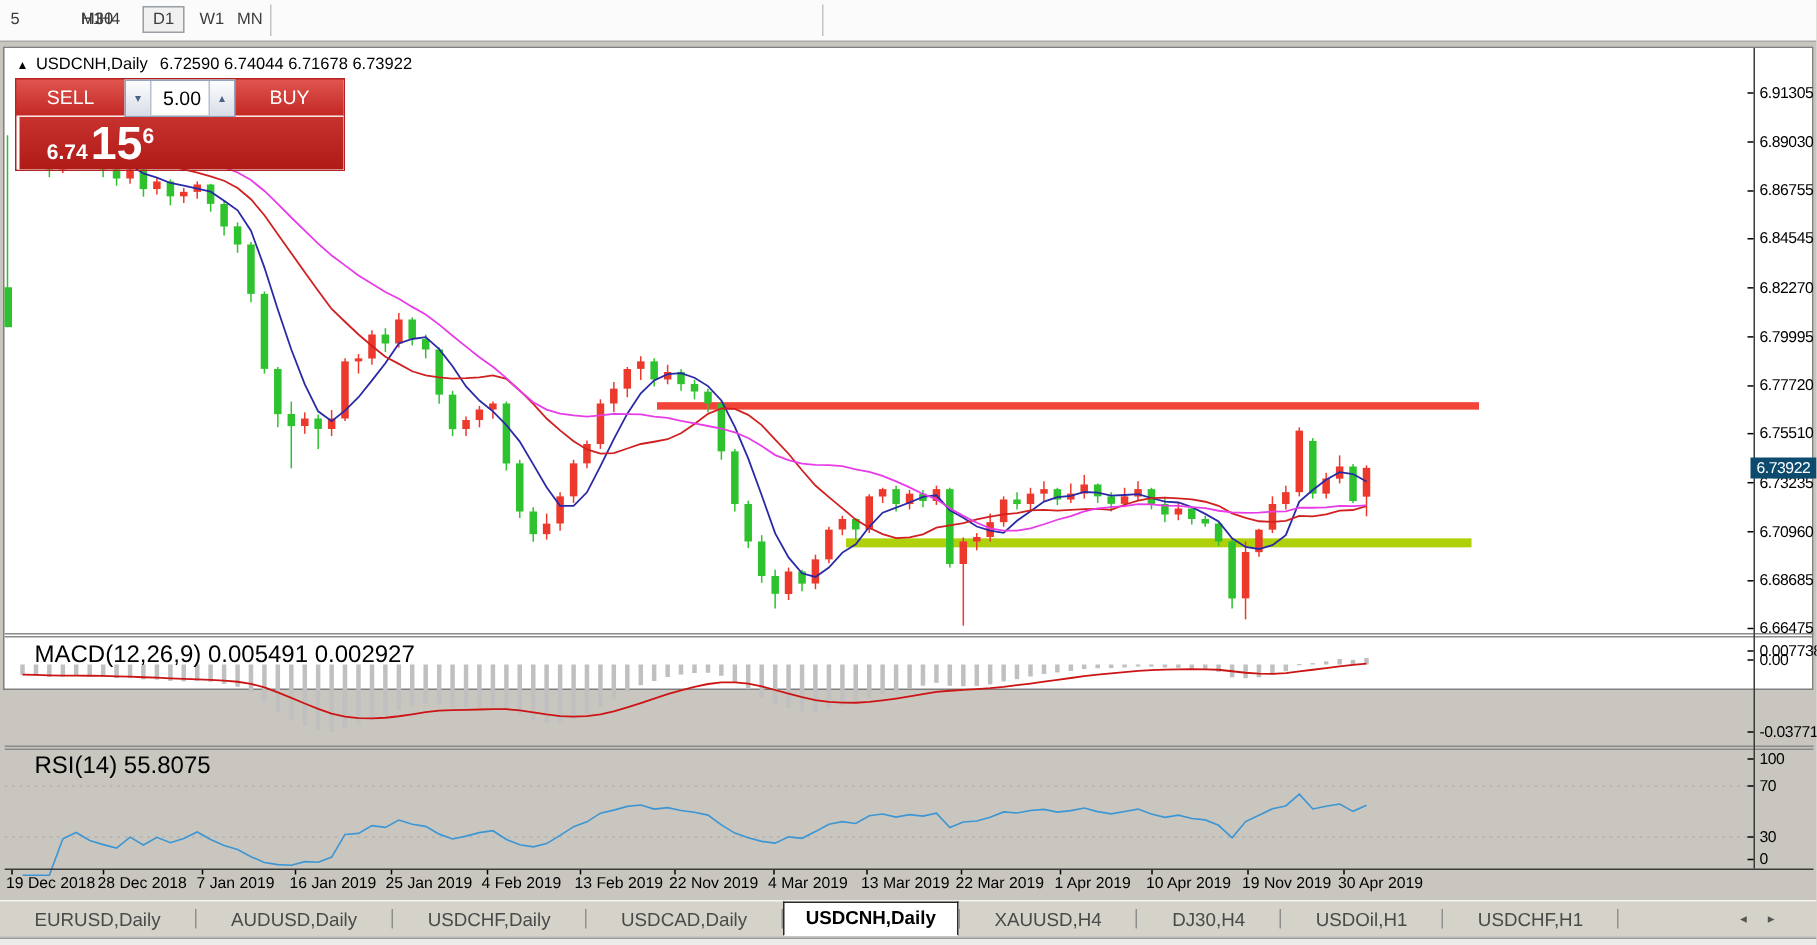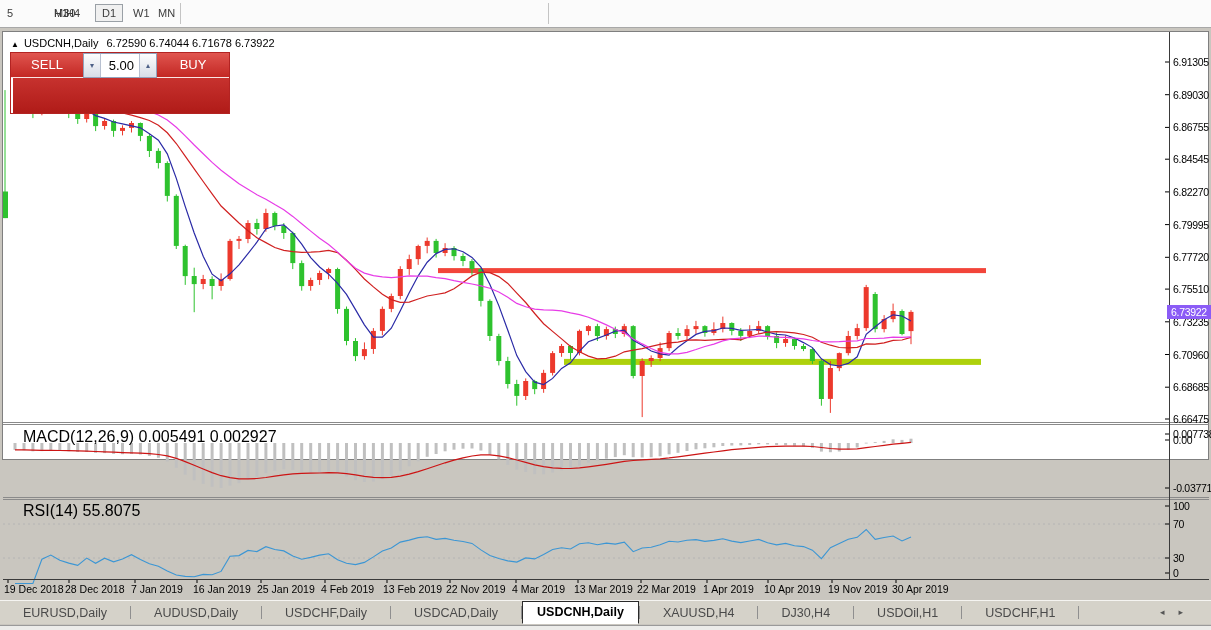--- a/index.html
+++ b/index.html
@@ -22,21 +22,21 @@
   .chart-title { position:absolute; left:8px; top:5px; font-size:11px; color:#000;
     white-space:nowrap; z-index:5; }
   .chart-title .arrow { font-size:8px; margin-right:5px; }
   .chart-title .ttl { font-weight:normal; margin-right:8px; }
 
   .ind-label { position:absolute; left:20px; font-size:16px; color:#000; z-index:4; white-space:nowrap;text-align:right; }
 
   .axlab { position:absolute; font-size:10.5px; color:#000; letter-spacing:-0.3px;
     white-space:nowrap; z-index:3; }
   .datelab { position:absolute; font-size:10.5px; color:#000; top:551px; white-space:nowrap; }
-  .price-tag { position:absolute; left:1164px; width:44px; height:14px; background:#8b5cf6;
+  .price-tag { position:absolute; left:1164px; width:44px; height:14px; background:#0c4a6e;
     color:#fff; font-size:10.5px; letter-spacing:-0.3px; padding-left:4px; line-height:14px; z-index:6; }
 
   
   .trade-panel { position:absolute; left:8px; top:21px; width:218px; z-index:10;
     background:linear-gradient(#d7423e,#b01b18); box-shadow:0 0 0 1px #b32322; }
   .tp-row1 { display:flex; height:25px; }
   .tp-btn { width:72px; color:#fff; font-size:13px; text-align:center; line-height:24px;
     background:linear-gradient(#e0554f,#c32824); border-bottom:1px solid rgba(255,255,255,.85); cursor:pointer; }
   .tp-vol { width:74px; display:flex; background:#fff; border:1px solid #93a3bd; }
   .tp-vbtn { width:17px; background:linear-gradient(#fdfdfe,#d8dde7); border-right:1px solid #b7c0d0;
@@ -447,20 +447,25 @@
         <div class="tp-btn">SELL</div>
         <div class="tp-vol">
           <div class="tp-vbtn"><span>▾</span></div>
           <div class="tp-vval">5.00</div>
           <div class="tp-vbtn up"><span>▴</span></div>
         </div>
         <div class="tp-btn">BUY</div>
       </div>
       <div class="tp-row2">
         <div class="tp-div"></div>
+        <div class="tp-price">
+          <span class="tp-small">6.74</span>
+            <span class="tp-big">15</span>
+            <span class="tp-sup">6</span>
+        </div>
       </div>
     </div>
 
     <div class="ind-label" style="top:396px">
       <span>MACD(12,26,9)</span> <span>0.005491 0.002927</span>
     </div>
     <div class="ind-label" style="top:470px">
       <span>RSI(14)</span> <span>55.8075</span>
     </div>
 

